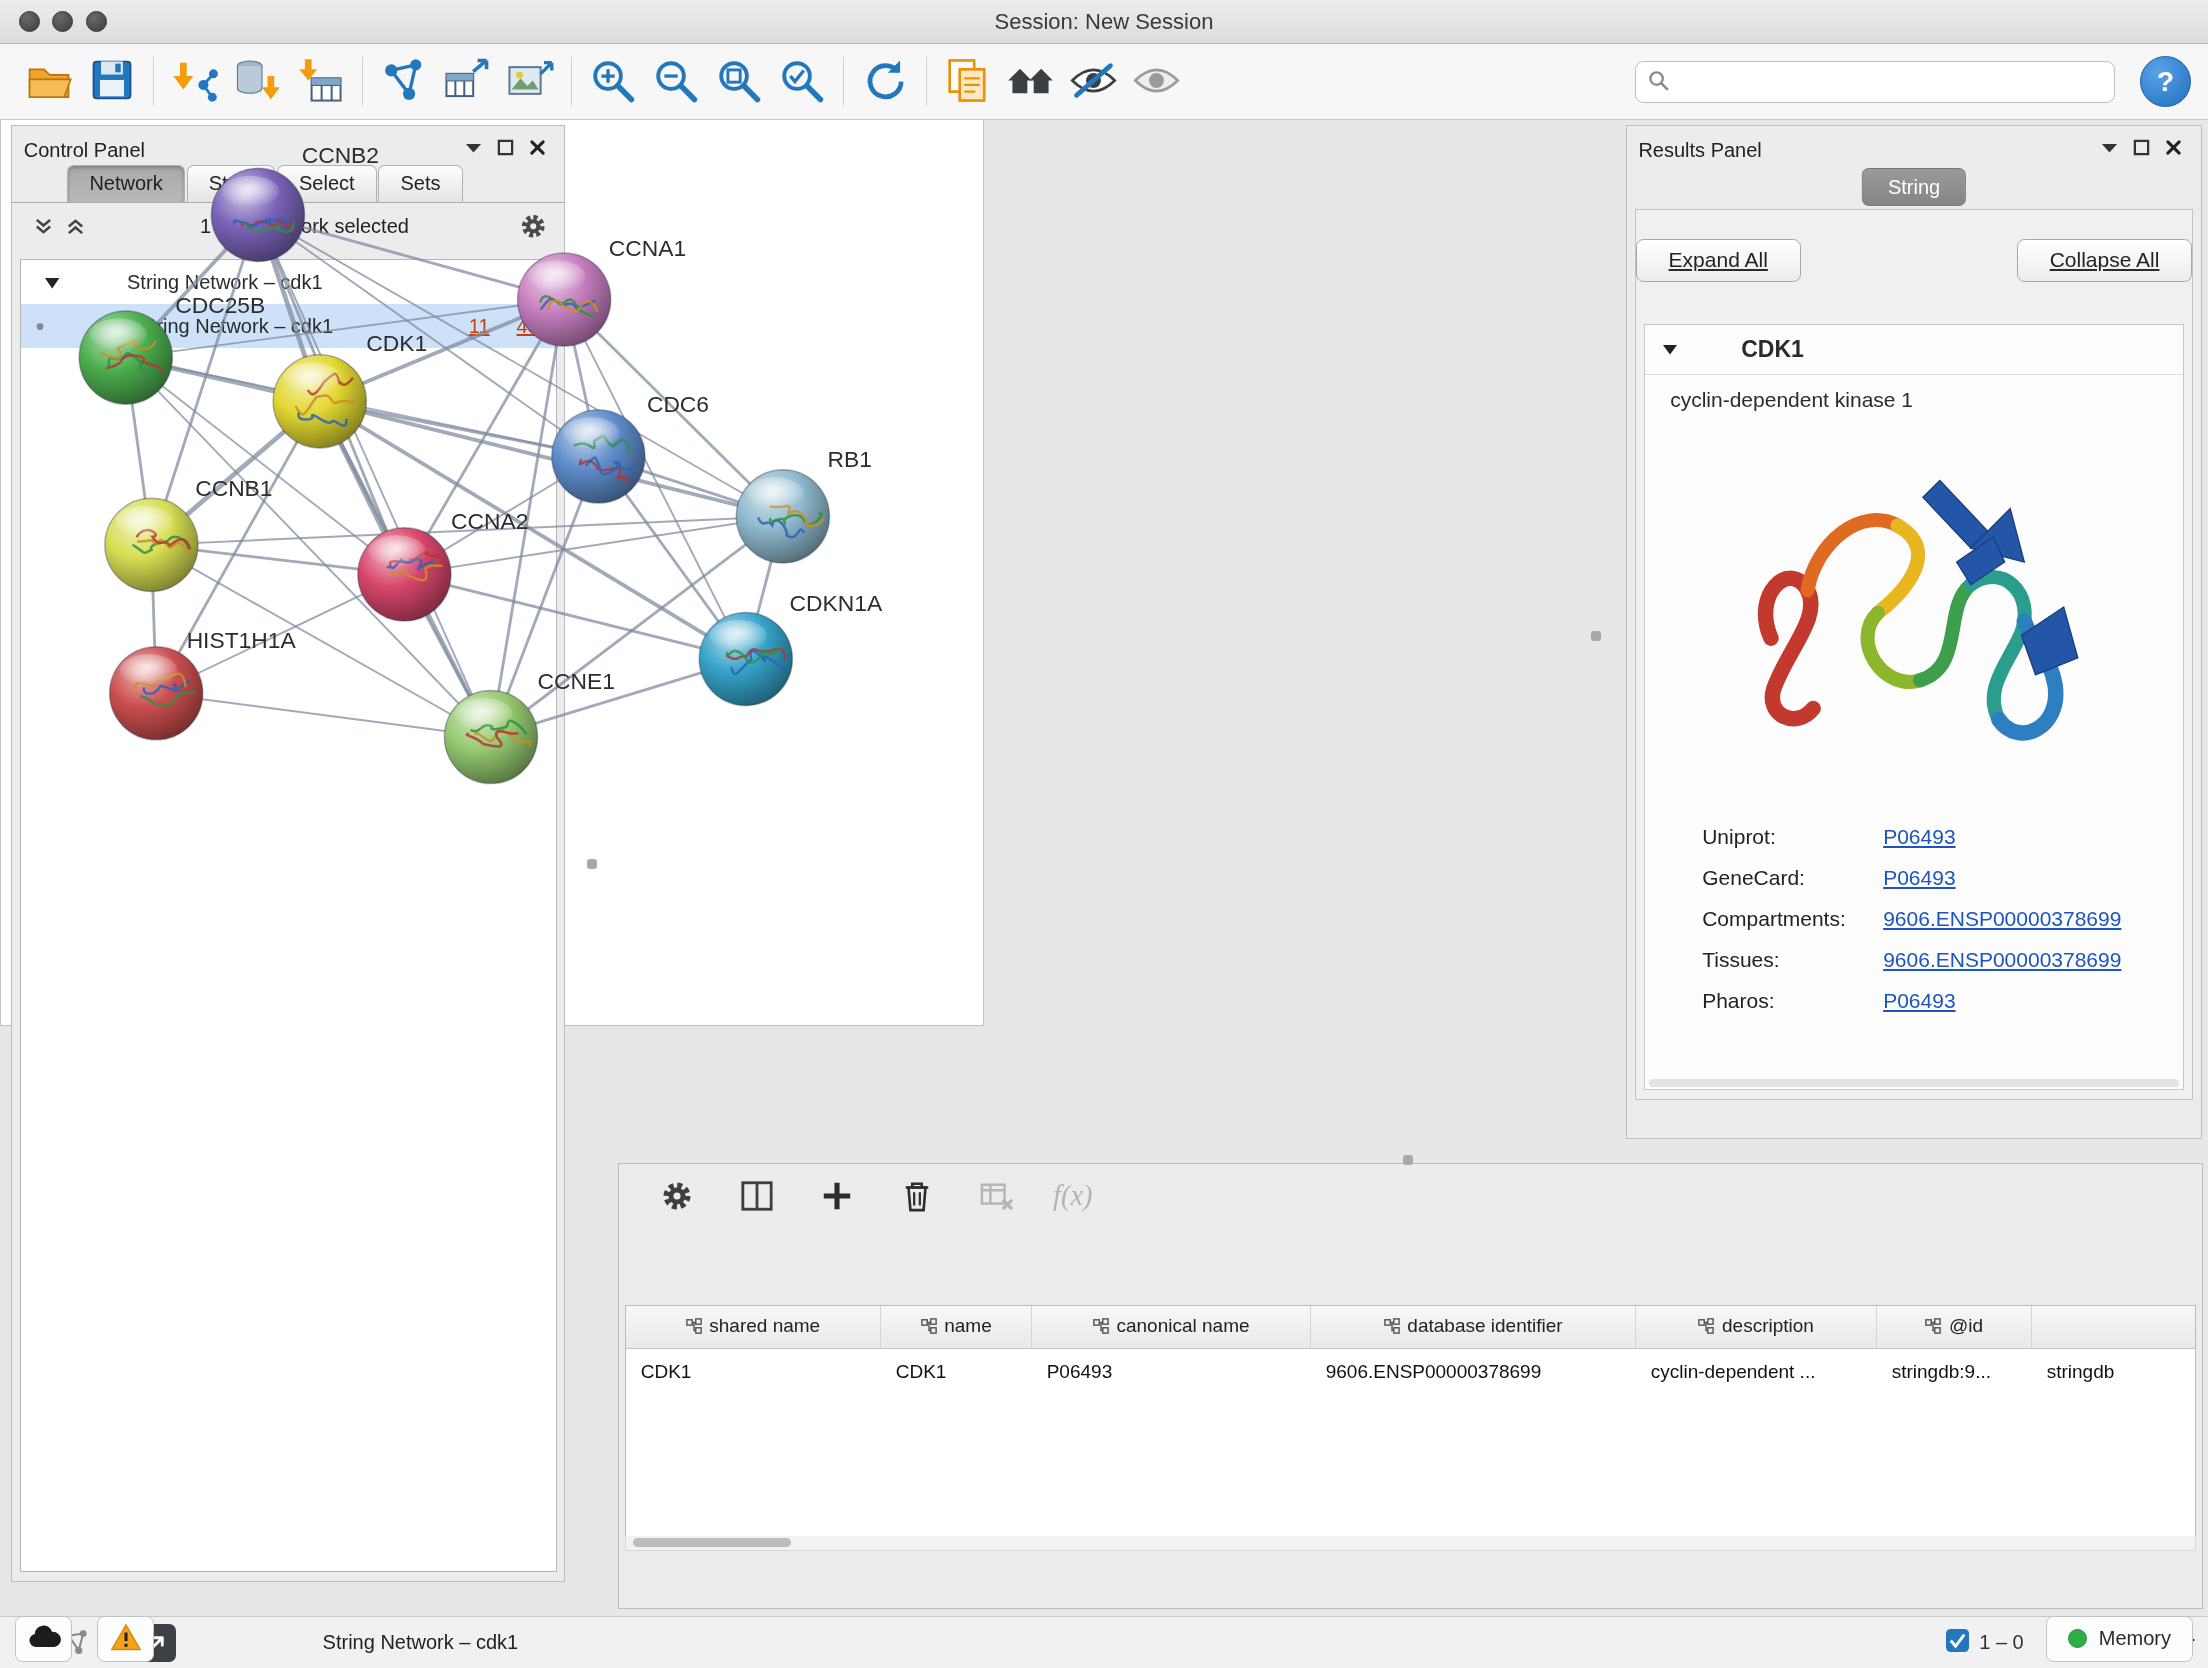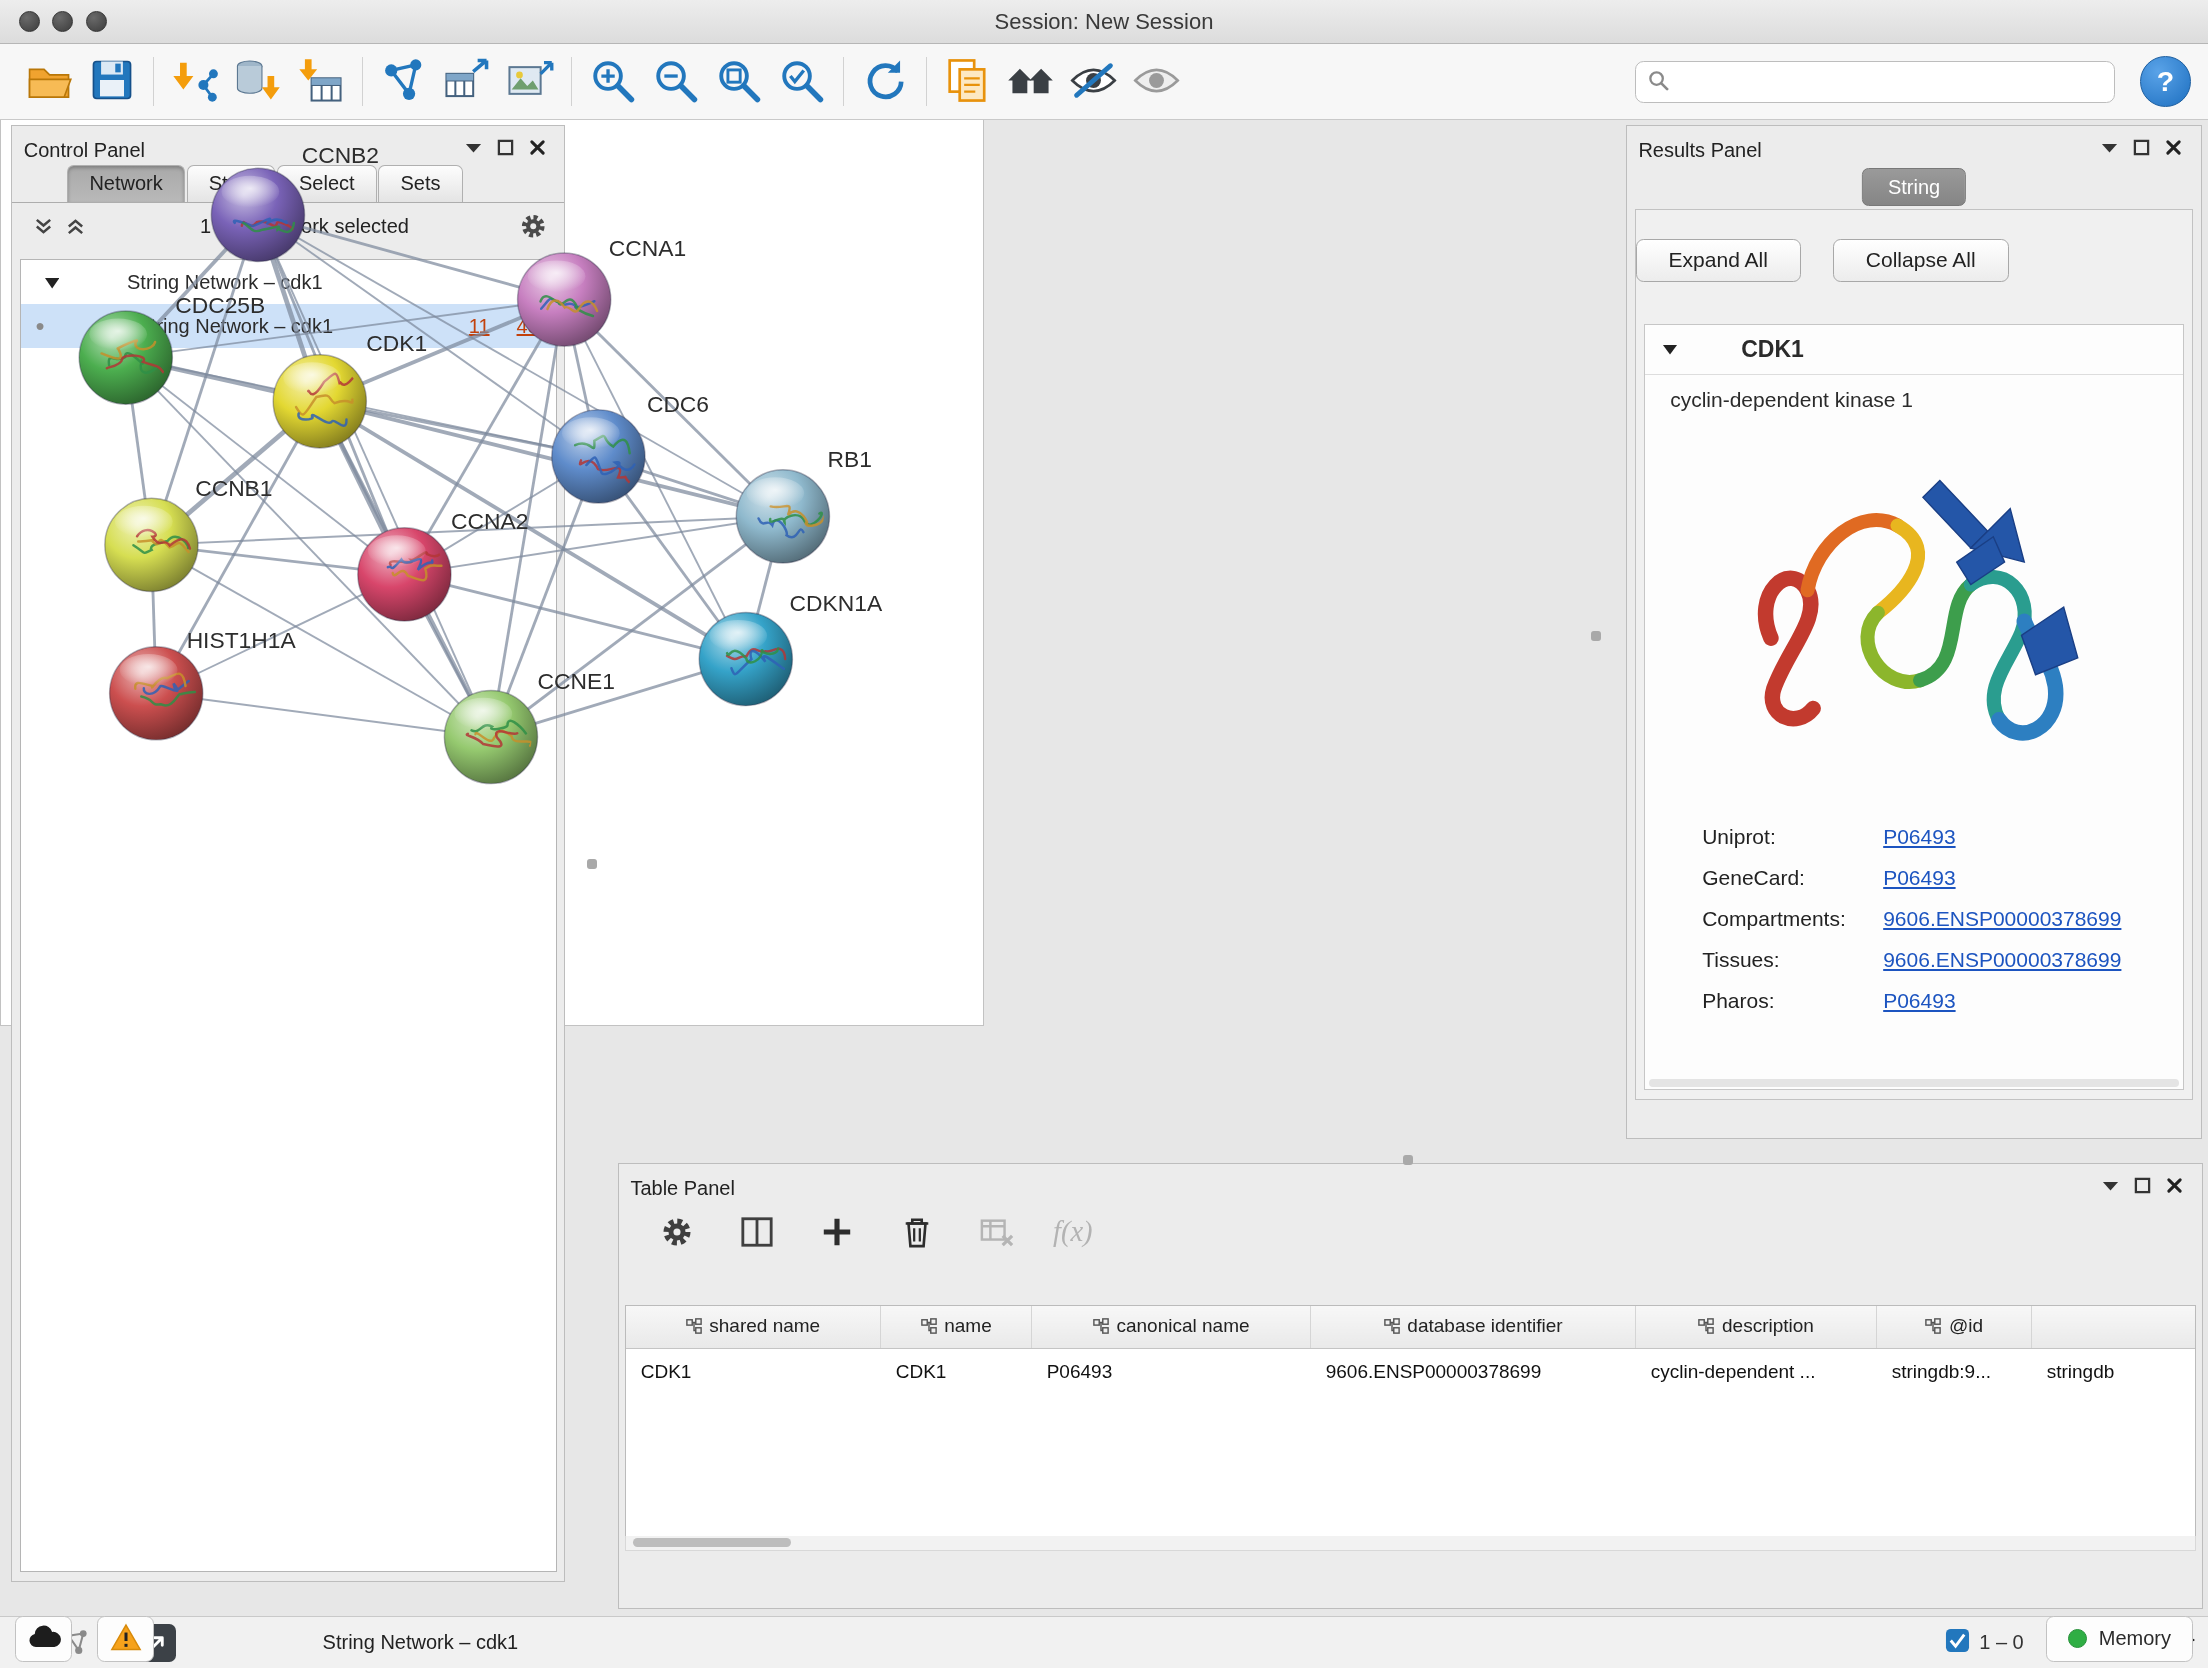--- a/index.html
+++ b/index.html
@@ -55,21 +55,21 @@
   .nbicon{width:42px;height:42px;display:flex;align-items:center;justify-content:center;}
   .navbtn{width:38px;height:38px;background:#3c4147;border-radius:6.7px;display:flex;align-items:center;justify-content:center;margin:0 13.3px 0 21px;}
   .netname{font-size:20px;color:#222;margin-left:133px;}
   .nbright{margin-left:auto;display:flex;align-items:center;gap:9.5px;font-size:20px;color:#333;}
 
   
   #results-panel{left:1626px;top:125px;width:576px;height:1014px;}
   .stringtab{position:absolute;left:50%;top:42px;transform:translateX(-50%);
     background:linear-gradient(#9a9a9a,#858585);color:#fff;font-size:20px;padding:6.7px 25px;border-radius:6.7px;border:1px solid #787878;}
   .rbox{position:absolute;left:7.6px;right:7.6px;top:83px;bottom:38px;background:#f0f0f0;border:1px solid #c2c2c2;}
-  .rbtnrow{display:flex;justify-content:flex-start;gap:32px;padding:28.5px 0 25px 0;}
+  .rbtnrow{display:flex;justify-content:space-between;gap:32px;padding:28.5px 0 25px 0;text-decoration:underline;}
   .rbtn{background:linear-gradient(#ffffff,#ececec);border:1px solid #a8a8a8;border-radius:7.6px;
     font-size:21px;padding:8.6px 32px;color:#222;}
   .rinner{position:absolute;left:8.6px;right:8.6px;top:114px;bottom:9.5px;background:#fdfdfd;border:1px solid #c6c6c6;overflow:hidden;}
   .rsechead{display:flex;align-items:center;height:49px;border-bottom:1px solid #ddd;padding:0 17px;}
   .rsechead .gene{font-size:23px;font-weight:bold;margin-left:63px;}
   .rdesc{font-size:21px;padding:13.3px 0 0 25px;}
   .proteinwrap{display:flex;justify-content:center;padding:15px 0 5.7px 0;}
   .crosslinks{font-size:21px;font-weight:bold;padding:17px 0 5.7px 30px;}
   .linkrow{display:flex;font-size:21px;padding:8.6px 0 8.6px 57px;}
   .linkrow .llab{width:181px;color:#222;}
@@ -686,39 +686,20 @@
         <div class="linkrow">
           <span class="llab">Pharos:</span>
           <a href="#">P06493</a>
         </div>
         <div class="rscroll"></div>
       </div>
     </div>
   </div>
 
   <div class="panel" id="table-panel">
-    <div class="phead">
-      <span>Table Panel</span>
-      <span class="spacer"></span>
-      <span class="picon">
-          <svg width="17" height="11.4" viewBox="0 0 18 12">
-            <path d="M1 2h16L9 11z" fill="#333"></path>
-          </svg>
-        </span>
-      <span class="picon">
-          <svg width="17" height="17" viewBox="0 0 18 18">
-            <rect x="2" y="2" width="14" height="14" fill="none" stroke="#333" stroke-width="2.4"></rect>
-          </svg>
-        </span>
-      <span class="picon">
-          <svg width="17" height="17" viewBox="0 0 18 18">
-            <path d="M3 3l12 12M15 3 3 15" stroke="#222" stroke-width="3.2" stroke-linecap="round"></path>
-          </svg>
-        </span>
-    </div>
     <div class="ttoolbar">
       <span class="tticon">
           <svg width="34" height="34" viewBox="0 0 44 44">
             <circle cx="22" cy="22" r="13" fill="none" stroke="#3f3f3f" stroke-width="9" stroke-dasharray="5.8 4.4"></circle>
             <circle cx="22" cy="22" r="11" fill="#3f3f3f"></circle>
             <circle cx="22" cy="22" r="4.6" fill="#ececec"></circle>
           </svg>
         </span>
       <span class="tticon">
           <svg width="34" height="34" viewBox="0 0 36 36">

